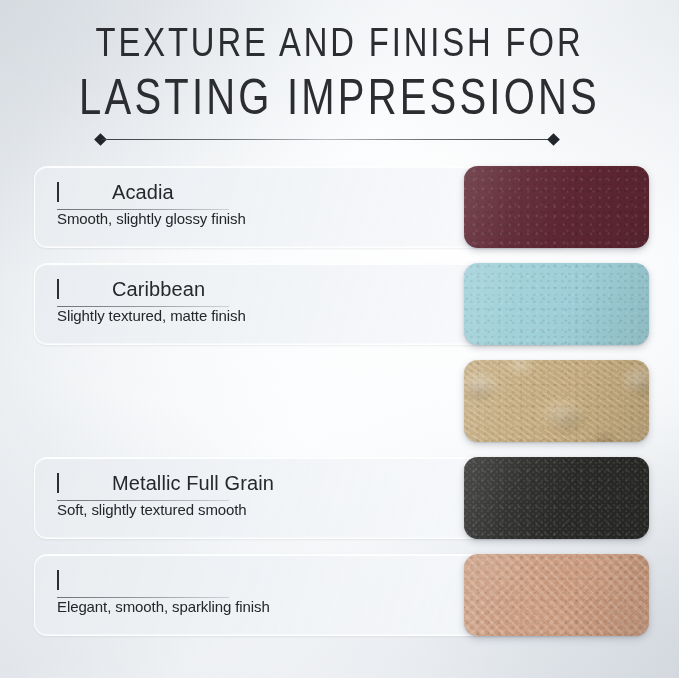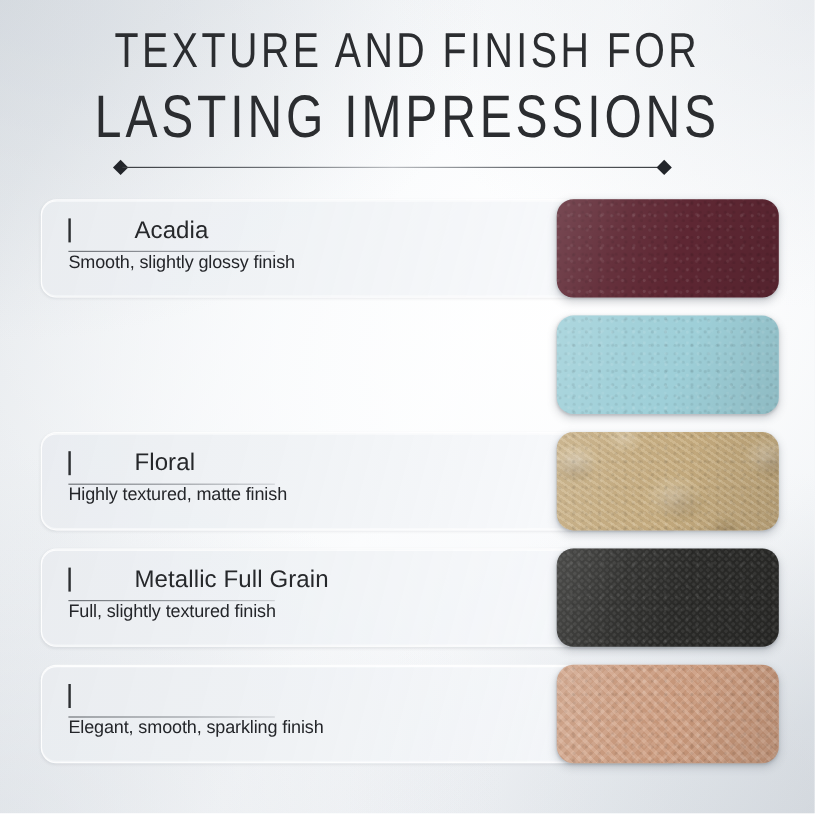--- a/index.html
+++ b/index.html
@@ -266,51 +266,51 @@
             <div class="name-underline"></div>
             <div class="desc">Smooth, slightly glossy finish</div>
           </div>
         </div>
         <div class="swatch smooth" style="background-color: rgb(94, 39, 51);">
           <span class="grain"></span>
           <span class="sheen"></span>
         </div>
       </div>
       <div class="row">
-        <div class="swatch smooth" style="background-color: rgb(158, 207, 216);">
-          <span class="grain"></span>
-          <span class="sheen"></span>
-        </div>
-      </div>
-      <div class="row">
         <div class="card">
           <div class="card-inner">
             <div class="name-row">
               <span class="tick"></span>
-              <span class="name">Floral</span>
+              <span class="name">Caribbean</span>
             </div>
             <div class="name-underline"></div>
-            <div class="desc">Highly textured, matte finish</div>
+            <div class="desc">Slightly textured, matte finish</div>
           </div>
         </div>
+        <div class="swatch smooth" style="background-color: rgb(158, 207, 216);">
+          <span class="grain"></span>
+          <span class="sheen"></span>
+        </div>
+      </div>
+      <div class="row">
         <div class="swatch floral" style="background-color: rgb(201, 176, 131);">
           <span class="emboss"></span>
           <span class="grain"></span>
           <span class="sheen"></span>
         </div>
       </div>
       <div class="row">
         <div class="card">
           <div class="card-inner">
             <div class="name-row">
               <span class="tick"></span>
               <span class="name">Metallic Full Grain</span>
             </div>
             <div class="name-underline"></div>
-            <div class="desc">Full, slightly textured finish</div>
+            <div class="desc">Soft, slightly textured smooth</div>
           </div>
         </div>
         <div class="swatch pebble" style="background-color: rgb(46, 46, 44);">
           <span class="pebbles"></span>
           <span class="grain"></span>
           <span class="sheen"></span>
         </div>
       </div>
       <div class="row">
         <div class="card">

